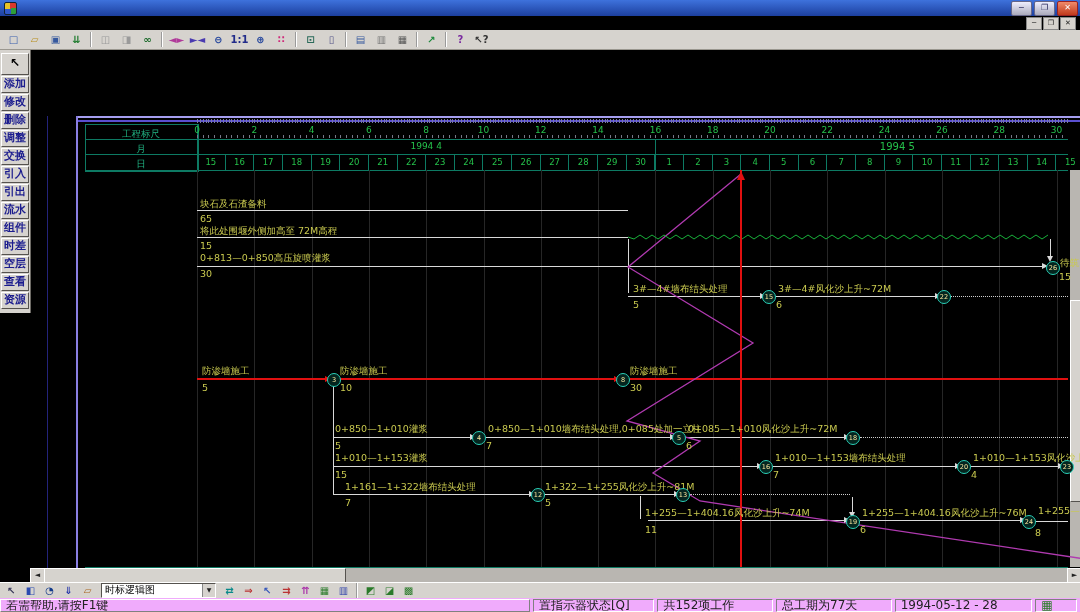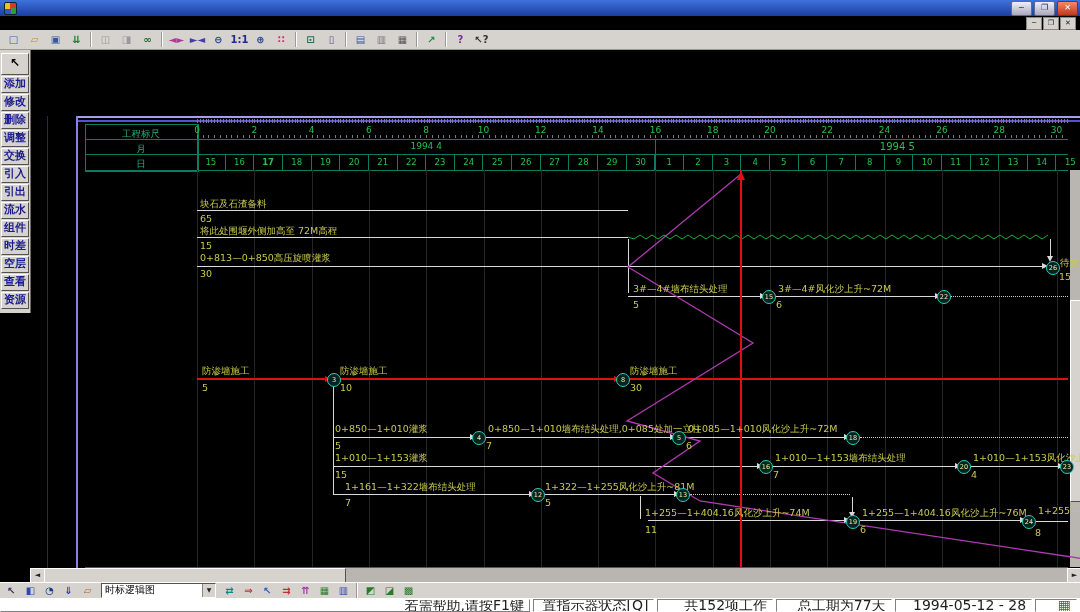--- a/index.html
+++ b/index.html
@@ -46,22 +46,22 @@
           font-size:7px;color:#222;text-align:center;}
   .sb-thumb{background:#d6d3ce;border:1px solid;border-color:#fff #55524e #55524e #fff;}
   
   #bottombar{left:0;top:582px;width:1080px;height:16px;background:#d6d3ce;border-top:1px solid #fff;
              display:flex;align-items:center;padding-left:2px;box-sizing:border-box;}
   .bbtn{width:19px;height:14px;display:flex;align-items:center;justify-content:center;font-size:10px;font-weight:bold;flex:0 0 auto;}
   #combo{width:110px;height:13px;background:#fff;border:1px solid;border-color:#55524e #fff #fff #55524e;
          font-size:10px;line-height:12px;padding-left:3px;color:#000;position:relative;margin:0 4px;flex:0 0 auto;}
   #combo .drop{position:absolute;right:0;top:0;width:12px;height:100%;background:#d6d3ce;border-left:1px solid #888;
                font-size:6px;text-align:center;line-height:12px;color:#222;}
-  #statusbar{left:0;top:598px;width:1080px;height:14px;background:#ffffff;display:flex;align-items:center;
-             font-size:14px;color:#222;text-align:right;}
+  #statusbar{left:0;top:598px;width:1080px;height:14px;background:#f0abfc;display:flex;align-items:center;
+             font-size:12px;color:#222;}
   .spanel{height:11px;border:1px solid;border-color:#808080 #fff #fff #808080;margin-right:3px;
           padding:0 5px;line-height:11px;white-space:nowrap;overflow:hidden;}
   #watermark{right:6px;top:551px;font-size:27px;font-weight:bold;color:#fff;letter-spacing:1px;z-index:40;
              text-shadow:2px 2px 3px #000,-1px -1px 2px #000,1px -1px 2px #000,-1px 1px 2px #000;}
 </style>
 </head>
 <body>
 
 <div id="app">
 
@@ -158,21 +158,21 @@
         <div class="gnum" style="position: absolute; left: 764px; top: 125px; width: 12px; height: 10px; text-align: center; font-size: 9px;">20</div>
         <div class="gnum" style="position: absolute; left: 821.3px; top: 125px; width: 12px; height: 10px; text-align: center; font-size: 9px;">22</div>
         <div class="gnum" style="position: absolute; left: 878.6px; top: 125px; width: 12px; height: 10px; text-align: center; font-size: 9px;">24</div>
         <div class="gnum" style="position: absolute; left: 935.9px; top: 125px; width: 12px; height: 10px; text-align: center; font-size: 9px;">26</div>
         <div class="gnum" style="position: absolute; left: 993.2px; top: 125px; width: 12px; height: 10px; text-align: center; font-size: 9px;">28</div>
         <div class="gnum" style="position: absolute; left: 1050.5px; top: 125px; width: 12px; height: 10px; text-align: center; font-size: 9px;">30</div>
         <div style="position: absolute; left: 197px; top: 139px; width: 458.4px; height: 15px; border-right: 1px solid rgb(13, 122, 99); color: rgb(37, 193, 75); font-size: 9px; text-align: center; line-height: 15px; z-index: 2;">1994 4</div>
         <div style="position: absolute; left: 691px; top: 139px; width: 412.6px; height: 15px; border-right: 1px solid rgb(13, 122, 99); color: rgb(37, 193, 75); font-size: 10px; text-align: center; line-height: 15px; z-index: 2;">1994 5</div>
         <div style="position: absolute; left: 197px; top: 154px; width: 28.65px; height: 16px; border-right: 1px solid rgb(13, 122, 99); box-sizing: border-box; color: rgb(37, 193, 75); font-size: 8.5px; text-align: center; line-height: 16px; z-index: 2;">15</div>
         <div style="position: absolute; left: 225.65px; top: 154px; width: 28.65px; height: 16px; border-right: 1px solid rgb(13, 122, 99); box-sizing: border-box; color: rgb(37, 193, 75); font-size: 8.5px; text-align: center; line-height: 16px; z-index: 2;">16</div>
-        <div style="position: absolute; left: 254.3px; top: 154px; width: 28.65px; height: 16px; border-right: 1px solid rgb(13, 122, 99); box-sizing: border-box; color: rgb(37, 193, 75); font-size: 8.5px; text-align: center; line-height: 16px; z-index: 2; font-weight: bold;">17</div>
+        <div style="position: absolute; left: 254.3px; top: 154px; width: 28.65px; height: 16px; border-right: 1px solid rgb(13, 122, 99); box-sizing: border-box; color: rgb(37, 193, 75); font-size: 8.5px; text-align: center; line-height: 16px; z-index: 2;">17</div>
         <div style="position: absolute; left: 282.95px; top: 154px; width: 28.65px; height: 16px; border-right: 1px solid rgb(13, 122, 99); box-sizing: border-box; color: rgb(37, 193, 75); font-size: 8.5px; text-align: center; line-height: 16px; z-index: 2;">18</div>
         <div style="position: absolute; left: 311.6px; top: 154px; width: 28.65px; height: 16px; border-right: 1px solid rgb(13, 122, 99); box-sizing: border-box; color: rgb(37, 193, 75); font-size: 8.5px; text-align: center; line-height: 16px; z-index: 2;">19</div>
         <div style="position: absolute; left: 340.25px; top: 154px; width: 28.65px; height: 16px; border-right: 1px solid rgb(13, 122, 99); box-sizing: border-box; color: rgb(37, 193, 75); font-size: 8.5px; text-align: center; line-height: 16px; z-index: 2;">20</div>
         <div style="position: absolute; left: 368.9px; top: 154px; width: 28.65px; height: 16px; border-right: 1px solid rgb(13, 122, 99); box-sizing: border-box; color: rgb(37, 193, 75); font-size: 8.5px; text-align: center; line-height: 16px; z-index: 2;">21</div>
         <div style="position: absolute; left: 397.55px; top: 154px; width: 28.65px; height: 16px; border-right: 1px solid rgb(13, 122, 99); box-sizing: border-box; color: rgb(37, 193, 75); font-size: 8.5px; text-align: center; line-height: 16px; z-index: 2;">22</div>
         <div style="position: absolute; left: 426.2px; top: 154px; width: 28.65px; height: 16px; border-right: 1px solid rgb(13, 122, 99); box-sizing: border-box; color: rgb(37, 193, 75); font-size: 8.5px; text-align: center; line-height: 16px; z-index: 2;">23</div>
         <div style="position: absolute; left: 454.85px; top: 154px; width: 28.65px; height: 16px; border-right: 1px solid rgb(13, 122, 99); box-sizing: border-box; color: rgb(37, 193, 75); font-size: 8.5px; text-align: center; line-height: 16px; z-index: 2;">24</div>
         <div style="position: absolute; left: 483.5px; top: 154px; width: 28.65px; height: 16px; border-right: 1px solid rgb(13, 122, 99); box-sizing: border-box; color: rgb(37, 193, 75); font-size: 8.5px; text-align: center; line-height: 16px; z-index: 2;">25</div>
         <div style="position: absolute; left: 512.15px; top: 154px; width: 28.65px; height: 16px; border-right: 1px solid rgb(13, 122, 99); box-sizing: border-box; color: rgb(37, 193, 75); font-size: 8.5px; text-align: center; line-height: 16px; z-index: 2;">26</div>
         <div style="position: absolute; left: 540.8px; top: 154px; width: 28.65px; height: 16px; border-right: 1px solid rgb(13, 122, 99); box-sizing: border-box; color: rgb(37, 193, 75); font-size: 8.5px; text-align: center; line-height: 16px; z-index: 2;">27</div>

